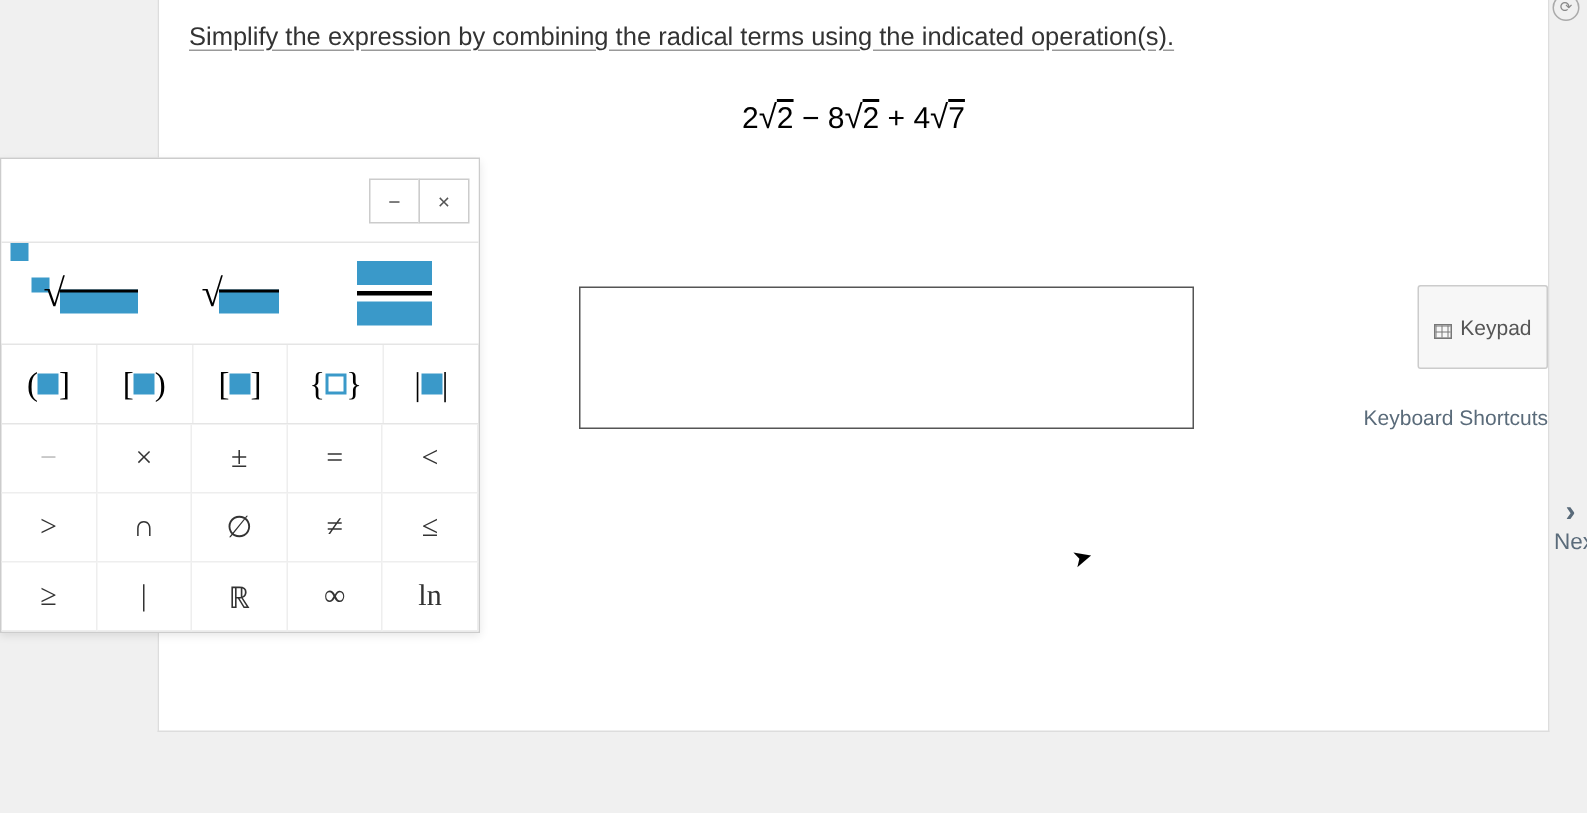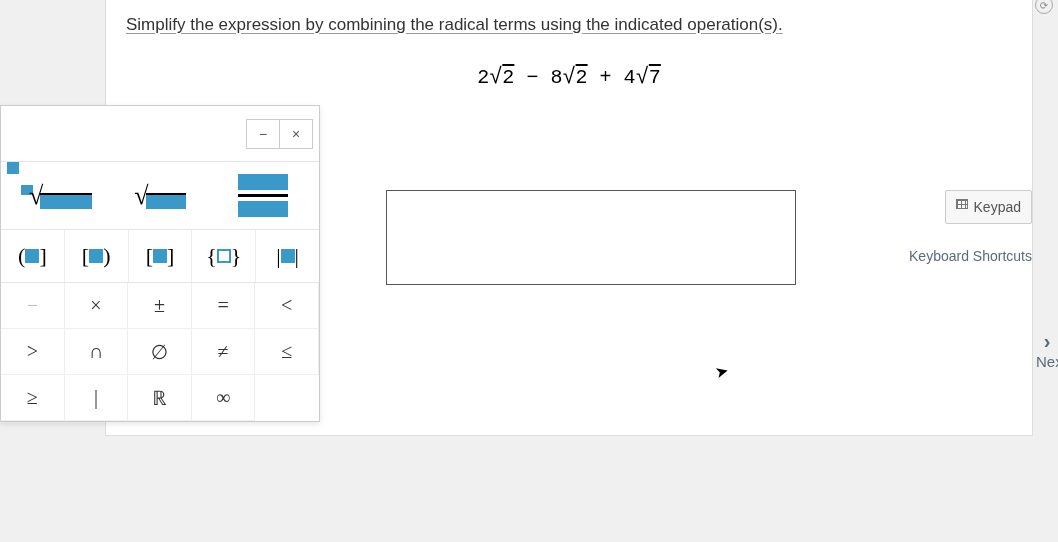--- a/index.html
+++ b/index.html
@@ -12,35 +12,35 @@
       overflow: hidden;
     }
     .main-content {
       position: absolute;
       left: 105px;
       top: 0;
       right: 25px;
       background: #fff;
       border: 1px solid #ddd;
       border-top: none;
-      height: 436px;
+      height: 488px;
       padding: 15px 20px;
     }
     .question-text {
       font-size: 17px;
       color: #333;
       margin-bottom: 30px;
       text-decoration: underline;
       text-decoration-color: #999;
       text-underline-offset: 3px;
     }
     .expression {
       text-align: center;
       font-size: 20px;
-      font-family: Liberation Mono, monospace;
+      font-family: Liberation Sans, sans-serif;
       margin-bottom: 100px;
     }
     .sqrt-sym { text-decoration: overline; }
     .answer-area {
       position: relative;
       margin-left: 260px;
     }
     .answer-input {
       width: 410px;
       height: 95px;
@@ -53,25 +53,25 @@
     .side-controls {
       position: absolute;
       right: 0;
       top: 190px;
       text-align: right;
       font-size: 14px;
       color: #555;
     }
     .keypad-btn {
       display: inline-flex;
-      align-items: flex-start;
+      align-items: flex-end;
       gap: 6px;
       border: 1px solid #ccc;
       background: #f7f7f7;
-      padding: 8px 10px;
+      padding: 19px 10px;
       border-radius: 2px;
       cursor: pointer;
       font-size: 14px;
       color: #555;
     }
     .keypad-btn .grid-icon {
       display: inline-block;
       width: 12px; height: 10px;
       border: 1px solid #777;
       background-image: linear-gradient(#777 1px, transparent 1px), linear-gradient(90deg, #777 1px, transparent 1px);
@@ -321,16 +321,17 @@
     <div class="kp-sym">&lt;</div>
     <div class="kp-sym">&gt;</div>
     <div class="kp-sym">∩</div>
     <div class="kp-sym">∅</div>
     <div class="kp-sym">≠</div>
     <div class="kp-sym">≤</div>
     <div class="kp-sym">≥</div>
     <div class="kp-sym">|</div>
     <div class="kp-sym">ℝ</div>
     <div class="kp-sym">∞</div>
+    <div class="kp-sym">ln</div>
   </div>
 </div>
 
 <div class="cursor-arrow">➤</div>
 
 </body></html>

